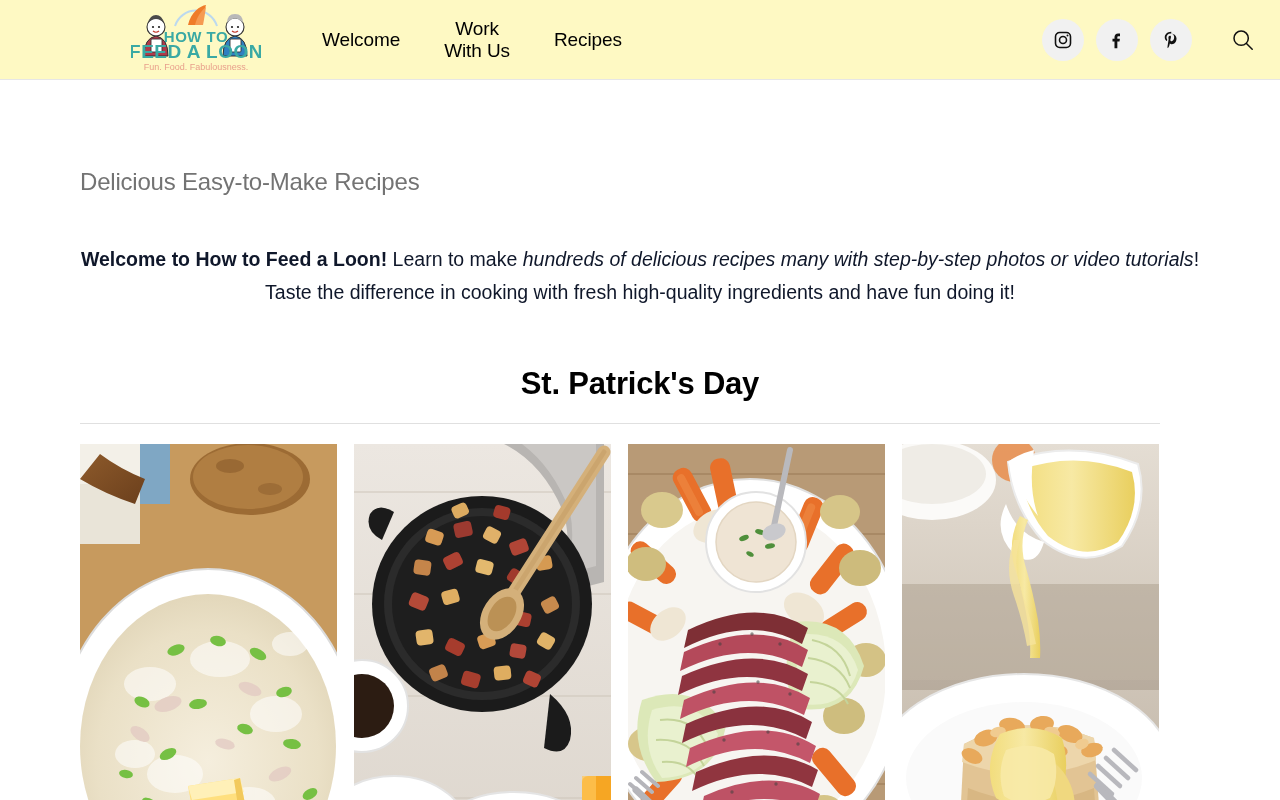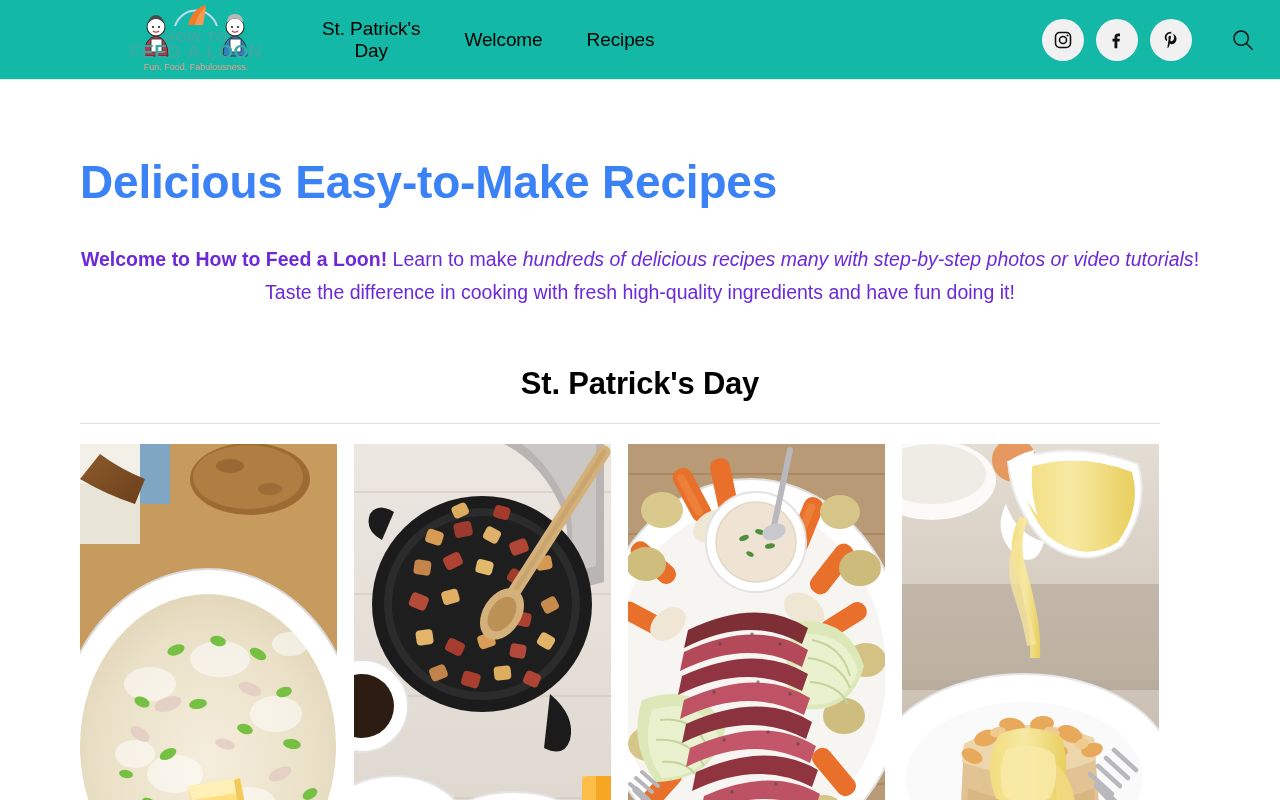--- a/index.html
+++ b/index.html
@@ -10,21 +10,21 @@
     background: #ffffff;
     font-family: "Liberation Sans", sans-serif;
     color: #000000;
   }
 
   
   .site-header {
     position: relative;
     width: 1280px;
     height: 80px;
-    background: #14b8a6;
+    background: #fef9c3;
     border-bottom: 1px solid #e6e6e6;
     display: flex;
     align-items: center;
   }
 
   
   .logo {
     position: absolute;
     left: 131px;
     top: 4px;
@@ -95,32 +95,32 @@
     padding: 0;
   }
 
   
   .page-wrap {
     width: 1280px;
     padding: 0 80px;
   }
   .page-title {
     margin-top: 82px;
-    font-size: 46px;
+    font-size: 24px;
     line-height: 40px;
-    font-weight: 700;
-    color: #3b82f6;
+    font-weight: 400;
+    color: #737373;
     letter-spacing: -0.2px;
   }
   .intro {
     margin-top: 41px;
     font-size: 19.5px;
     line-height: 33px;
     text-align: center;
-    color: #6d28d9;
+    color: #0f172a;
   }
   .intro b { font-weight: 700; }
   .intro i { font-style: italic; }
 
   .section-title {
     margin-top: 57px;
     text-align: center;
     font-size: 31px;
     line-height: 36px;
     font-weight: 700;
@@ -190,23 +190,23 @@
         <rect x="99" y="35" width="11" height="13" rx="1" fill="#ffffff" stroke="#333" stroke-width="0.9"></rect>
       </g>
 
       <text x="65" y="38" text-anchor="middle" font-family="Liberation Sans, sans-serif" font-size="15" font-weight="bold" fill="#3aa9a4" letter-spacing="0.5">HOW TO</text>
       <text x="65" y="54" text-anchor="middle" font-family="Liberation Sans, sans-serif" font-size="19" font-weight="bold" fill="#3aa9a4" letter-spacing="0.5">FEED A LOON</text>
       <text x="65" y="66" text-anchor="middle" font-family="Liberation Sans, sans-serif" font-size="9" fill="#e8a08c">Fun. Food. Fabulousness.</text>
     </svg>
   </a>
 
   <nav class="main-nav">
-    <a class="nav-item" href="#">St. Patrick's
-Day</a>
     <a class="nav-item" href="#">Welcome</a>
+    <a class="nav-item" href="#">Work
+With Us</a>
     <a class="nav-item" href="#">Recipes</a>
   </nav>
 
   <div class="header-right">
 
     <a class="social-btn" href="#">
       <svg width="20" height="20" viewBox="0 0 24 24" fill="none" stroke="#111" stroke-width="1.9">
         <rect x="3" y="3" width="18" height="18" rx="5"></rect>
         <circle cx="12" cy="12" r="4.2"></circle>
         <circle cx="17.4" cy="6.6" r="1.15" fill="#111" stroke="none"></circle>

